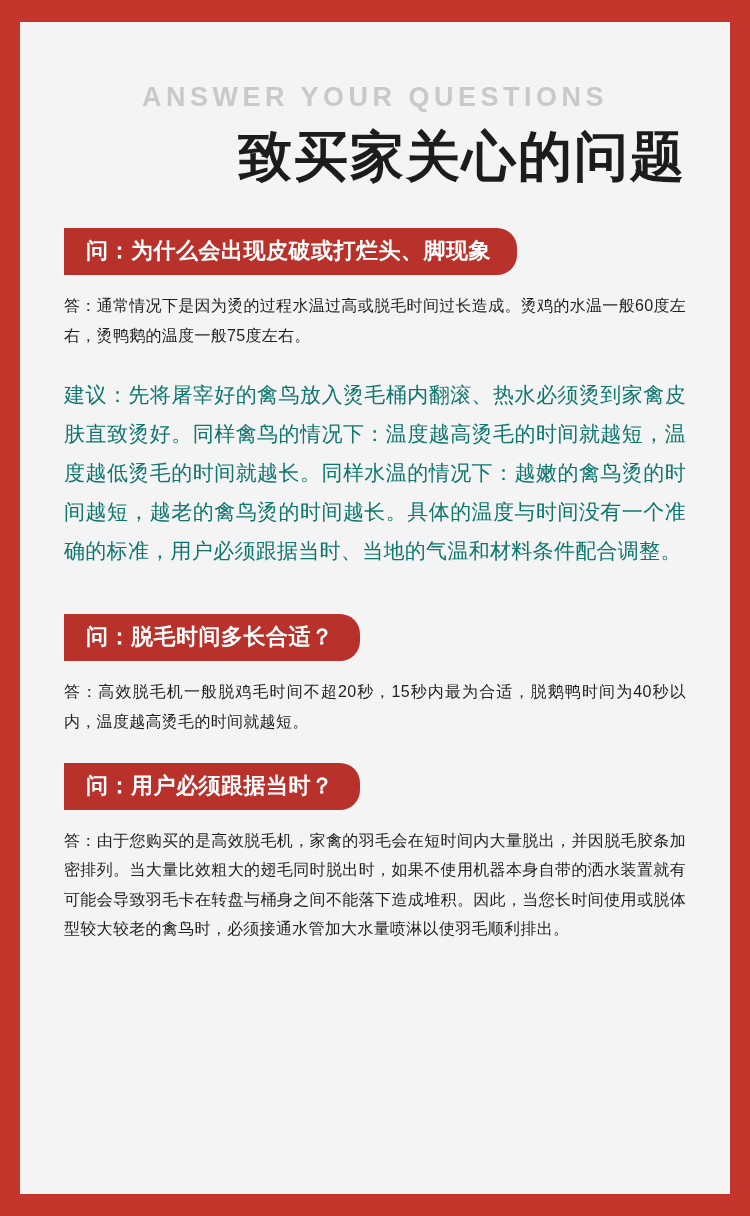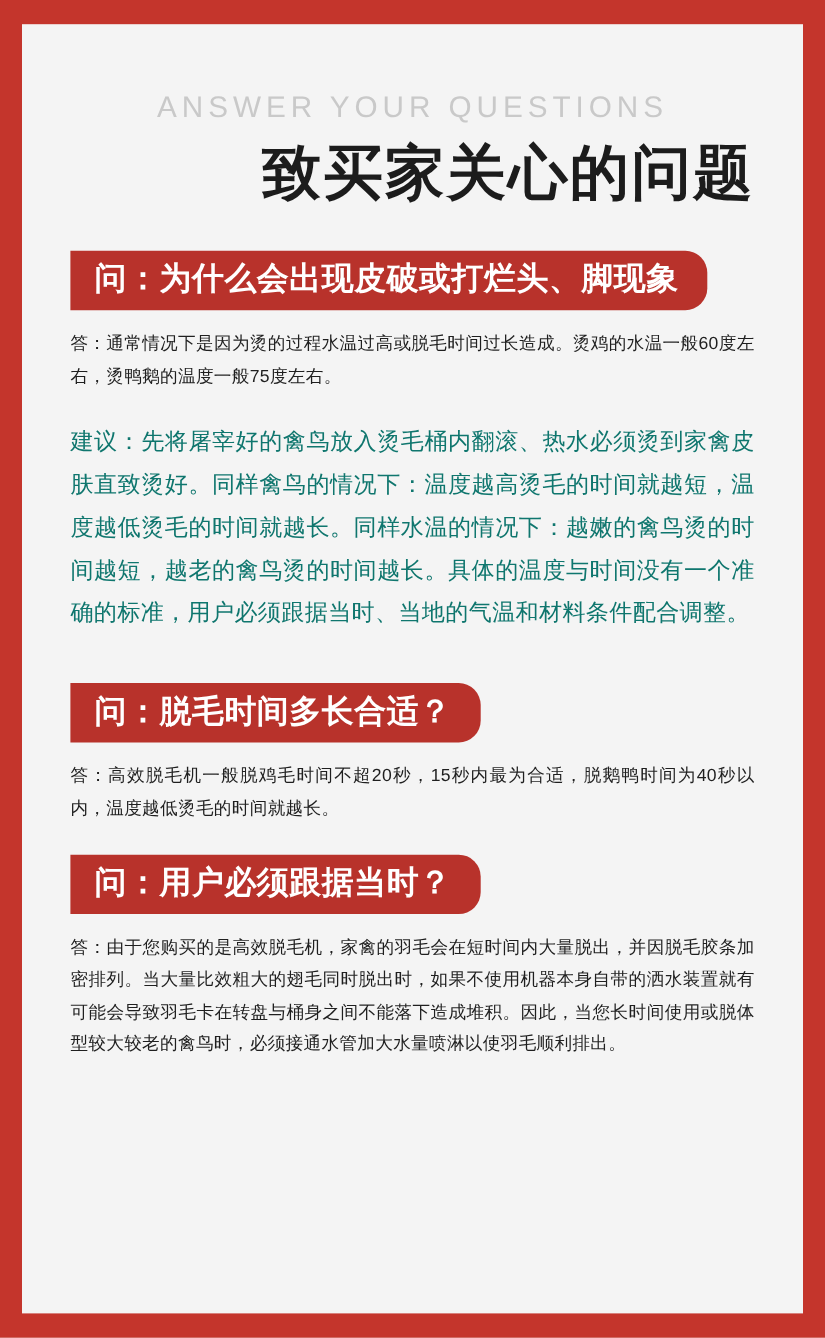--- a/index.html
+++ b/index.html
@@ -27,40 +27,40 @@
     height: 100%;
     box-sizing: border-box;
     background: #f4f4f4;
     padding: 60px 44px 40px 44px;
   }
   .eyebrow {
     text-align: center;
     color: #c9c9c9;
     font-size: 27px;
     letter-spacing: 4.5px;
-    font-weight: 400;
+    font-weight: 700;
     margin: 0 0 8px 0;
     font-family: "Liberation Sans", "DejaVu Sans", sans-serif;
   }
   .main-title {
     text-align: right;
     color: #1c1c1c;
     font-size: 54px;
     font-weight: 700;
     letter-spacing: 2px;
     margin: 0 0 34px 0;
   }
   .q-wrap {
     margin: 0 0 6px 0;
   }
   .q-pill {
     display: inline-block;
     background: #b8322b;
     color: #ffffff;
-    font-size: 29px;
+    font-size: 22px;
     font-weight: 700;
     line-height: 1;
     padding: 12px 26px 13px 22px;
     border-radius: 0 20px 20px 0;
     letter-spacing: 0.5px;
     white-space: nowrap;
     text-align: right;
   }
   .answer {
     color: #1f1f1f;
@@ -94,21 +94,21 @@
       <div class="q-pill">问：为什么会出现皮破或打烂头、脚现象</div>
     </div>
     <p class="answer">答：通常情况下是因为烫的过程水温过高或脱毛时间过长造成。烫鸡的水温一般60度左右，烫鸭鹅的温度一般75度左右。</p>
     <p class="advice">建议：先将屠宰好的禽鸟放入烫毛桶内翻滚、热水必须烫到家禽皮肤直致烫好。同样禽鸟的情况下：温度越高烫毛的时间就越短，温度越低烫毛的时间就越长。同样水温的情况下：越嫩的禽鸟烫的时间越短，越老的禽鸟烫的时间越长。具体的温度与时间没有一个准确的标准，用户必须跟据当时、当地的气温和材料条件配合调整。</p>
 
     <div class="gap-lg"></div>
 
     <div class="q-wrap">
       <div class="q-pill">问：脱毛时间多长合适？</div>
     </div>
-    <p class="answer">答：高效脱毛机一般脱鸡毛时间不超20秒，15秒内最为合适，脱鹅鸭时间为40秒以内，温度越低烫毛的时间就越长。</p>
+    <p class="answer">答：高效脱毛机一般脱鸡毛时间不超20秒，15秒内最为合适，脱鹅鸭时间为40秒以内，温度越高烫毛的时间就越短。</p>
 
     <div class="gap-md"></div>
 
     <div class="q-wrap">
       <div class="q-pill">问：用户必须跟据当时？</div>
     </div>
     <p class="answer">答：由于您购买的是高效脱毛机，家禽的羽毛会在短时间内大量脱出，并因脱毛胶条加密排列。当大量比效粗大的翅毛同时脱出时，如果不使用机器本身自带的洒水装置就有可能会导致羽毛卡在转盘与桶身之间不能落下造成堆积。因此，当您长时间使用或脱体型较大较老的禽鸟时，必须接通水管加大水量喷淋以使羽毛顺利排出。</p>
 
   </div>
 </div>

